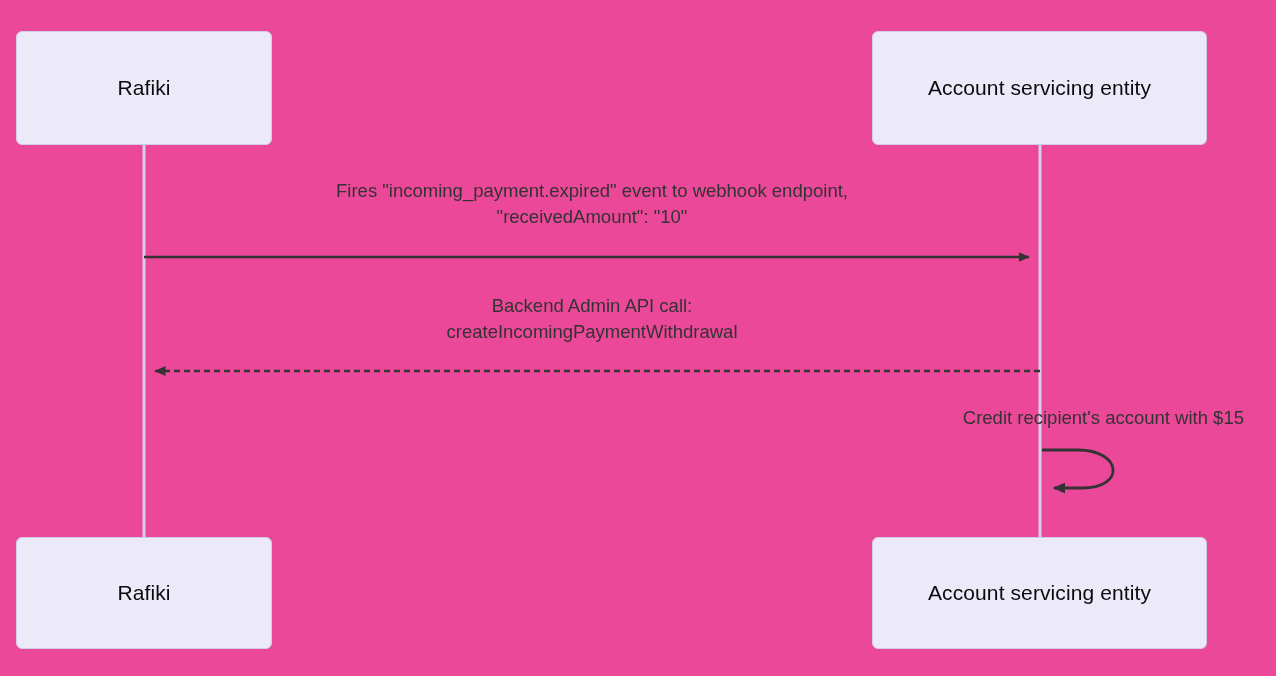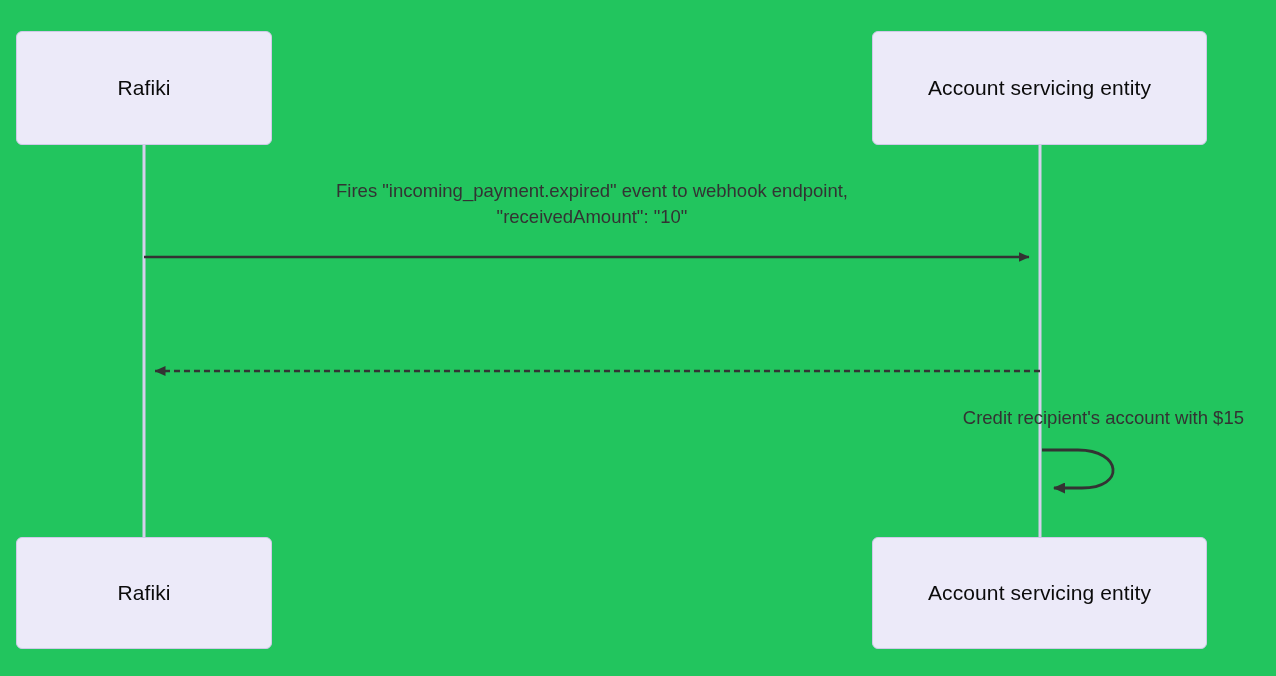--- a/index.html
+++ b/index.html
@@ -7,21 +7,21 @@
     padding: 0;
     background: #ffffff;
   }
   body {
     font-family: "Liberation Sans", sans-serif;
   }
   #diagram-canvas {
     position: relative;
     width: 1276px;
     height: 676px;
-    background: #22c55e;
+    background: #ec4899;
     overflow: hidden;
   }
   #diagram-svg {
     position: absolute;
     left: 0;
     top: 0;
     width: 1276px;
     height: 676px;
   }
   .actor-box {
@@ -117,16 +117,18 @@
     <span class="actor-label">Rafiki</span>
   </div>
 
   <div class="actor-box" id="actor-ase-bottom">
     <span class="actor-label">Account servicing entity</span>
   </div>
 
   <div class="msg-label" id="msg-label-webhook">Fires "incoming_payment.expired" event to webhook endpoint,
 "receivedAmount": "10"</div>
 
+  <div class="msg-label" id="msg-label-admin-api">Backend Admin API call:
+createIncomingPaymentWithdrawal</div>
 
   <div class="msg-label" id="msg-label-credit">Credit recipient's account with $15</div>
 
 </div>
 
 </body></html>

